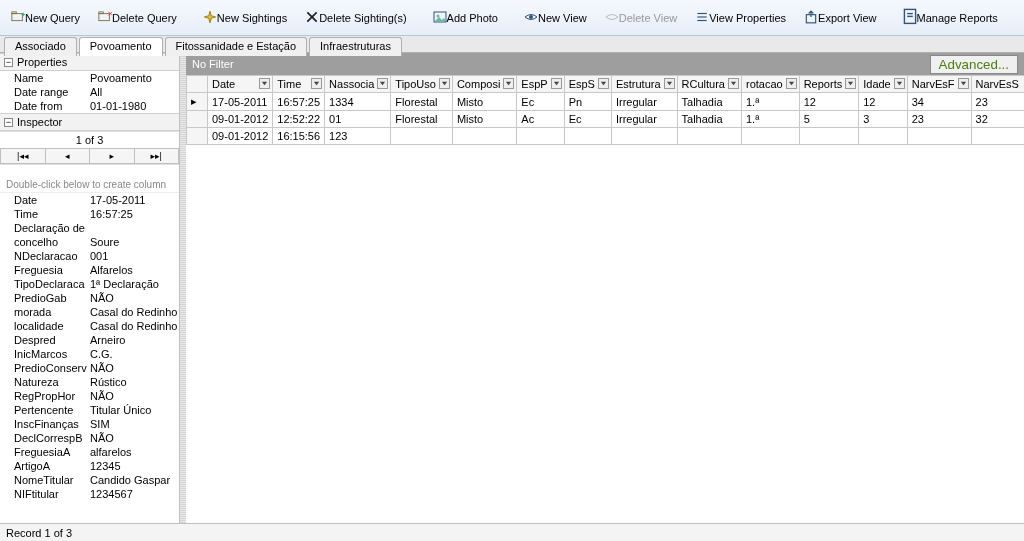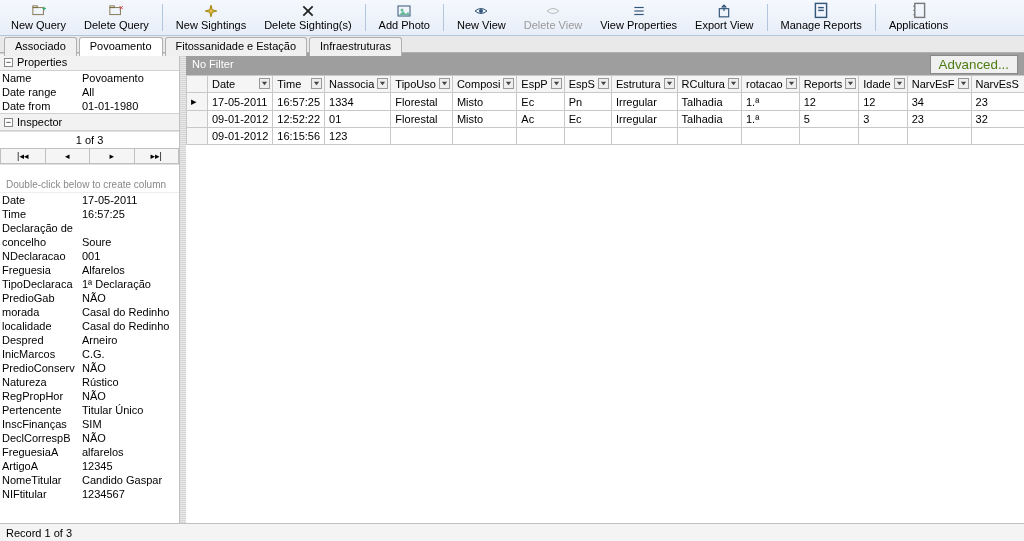--- a/index.html
+++ b/index.html
@@ -1,36 +1,36 @@
 <!DOCTYPE html>
 <html><head>
 <meta charset="utf-8">
 <style>
   * { box-sizing: border-box; }
   html, body { margin: 0; padding: 0; font-family: Tahoma, Arial, sans-serif; font-size: 11px; color: #000; background: #fff; height: 100%; overflow: hidden; }
   body { display: flex; flex-direction: column; height: 541px; width: 1024px; }
 
   
   .toolbar { background: linear-gradient(#f5f8fd, #e7eef9); border-bottom: 1px solid #b2c5dd; height: 36px; display: flex; align-items: stretch; padding: 0 2px; }
-  .tool-btn { display: flex; flex-direction: column; align-items: center; justify-content: center; padding: 2px 8px; margin: 2px 1px; cursor: pointer; border-radius: 2px; white-space: nowrap; }
+  .tool-btn { display: flex; flex-direction: row; align-items: center; justify-content: center; padding: 2px 8px; margin: 2px 1px; cursor: pointer; border-radius: 2px; white-space: nowrap; }
   .tool-btn.disabled { color:#999; cursor: default; }
   .tool-ico { width: 14px; height: 12px; margin-bottom: 2px; display:flex; align-items:center; justify-content:center; }
   .tool-sep { width: 1px; background: #b2c5dd; margin: 4px 4px; }
 
   
   .tabs { display:flex; background:#e9e9e9; border-bottom:1px solid #b0b0b0; height:17px; padding-left:4px; }
   .tab { padding:2px 10px; border:1px solid #b0b0b0; border-bottom:none; background:#f0f0f0; margin-right:2px; border-radius:3px 3px 0 0; height:19px; cursor:pointer; position:relative; top:1px; }
   .tab.active { background:#ffffff; z-index:2; }
 
   
   .main { flex:1; display:flex; overflow:hidden; }
   .left-pane { width:180px; border-right:1px solid #c0c0c0; display:flex; flex-direction:column; overflow-y:auto; overflow-x:hidden; background:#fff; }
   .section-hdr { background:#f2f2f2; border-top:1px solid #d0d0d0; border-bottom:1px solid #d0d0d0; padding:2px 4px; font-weight:normal; display:flex; align-items:center; gap:4px; }
   .kvrow { display:flex; padding:1px 0; }
-  .kvrow .k { width:82px; padding-left:2px; white-space:nowrap; overflow:hidden; text-overflow:clip; }
+  .kvrow .k { width:90px; padding-left:14px; white-space:nowrap; overflow:hidden; text-overflow:clip; }
   .kvrow .v { flex:1; white-space:nowrap; overflow:hidden; text-overflow:clip; }
   .rec-nav { display:flex; flex-direction:column; align-items:center; border-top:1px solid #e0e0e0; border-bottom:1px solid #e0e0e0; }
   .rec-nav-row1 { padding:2px 0; text-align:center; }
   .rec-nav-row2 { display:flex; width:100%; }
   .nav-btn { flex:1; border:1px solid #c0c0c0; background:#f5f5f5; height:16px; display:flex; align-items:center; justify-content:center; cursor:pointer; font-size:9px; }
   .nav-btn + .nav-btn { border-left:none; }
   .hint { color:#888; font-size:10px; padding:2px 6px; border-bottom:1px solid #eee;margin-top:12px; }
 
   
   .splitter { width:6px; background:repeating-linear-gradient(0deg,#d5d5d5,#d5d5d5 1px,#e8e8e8 1px,#e8e8e8 2px); cursor:col-resize; }

